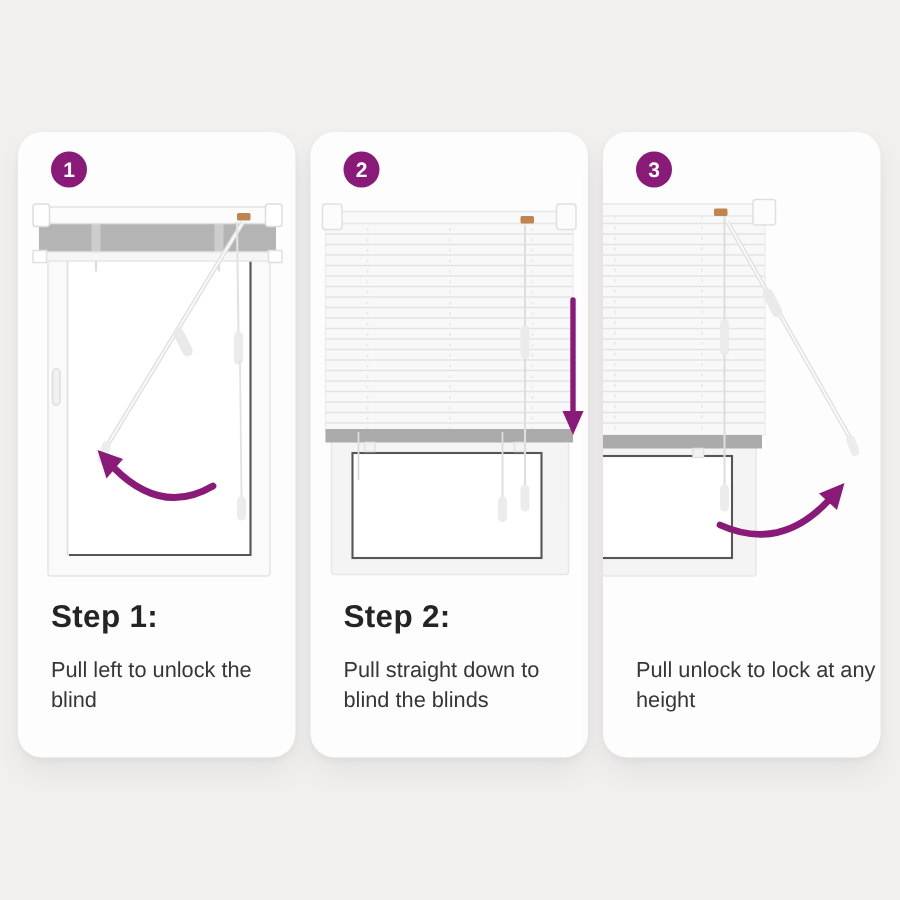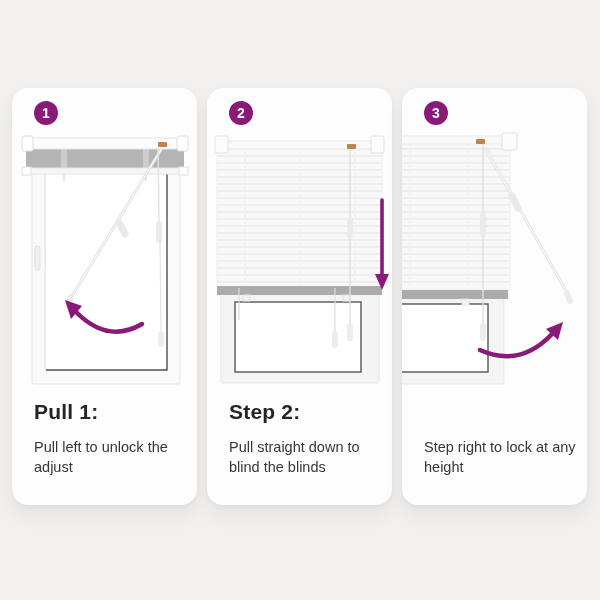--- a/index.html
+++ b/index.html
@@ -79,22 +79,22 @@
             <line x1="148" y1="112" x2="149" y2="204" stroke="#e2e2e2" stroke-width="1.2"></line>
             <line x1="149" y1="206" x2="149" y2="216" stroke="#ececec" stroke-width="6" stroke-linecap="round"></line>
           </g>
 
           <g>
             <path d="M130 196 Q96 216 64 184" fill="none" stroke="#8a1a78" stroke-width="4.5" stroke-linecap="round"></path>
             <polygon points="53,172 70,178 59,191" fill="#8a1a78"></polygon>
           </g>
         </svg>
       </div>
-      <h2 class="step-title">Pull 1:</h2>
-      <p class="step-desc">Pull left to unlock the adjust</p>
+      <h2 class="step-title">Step 1:</h2>
+      <p class="step-desc">Pull left to unlock the blind</p>
     </section>
 
     <section class="card">
       <div class="badge">
         <span>2</span>
       </div>
       <div class="illus">
         <svg width="185" height="265" viewBox="0 0 185 265">
 
           <g>
@@ -169,17 +169,17 @@
             <line x1="110" y1="68" x2="116" y2="80" stroke="#e9e9e9" stroke-width="7" stroke-linecap="round"></line>
             <line x1="165" y1="165" x2="168" y2="173" stroke="#ececec" stroke-width="6" stroke-linecap="round"></line>
           </g>
 
           <g>
             <path d="M78 222 Q118 240 150 206" fill="none" stroke="#8a1a78" stroke-width="4.5" stroke-linecap="round"></path>
             <polygon points="161,194 156,212 144,201" fill="#8a1a78"></polygon>
           </g>
         </svg>
       </div>
-      <p class="step-desc">Step right to lock at any height</p>
+      <p class="step-desc">Pull unlock to lock at any height</p>
     </section>
 
   </div>
 </div>
 
 </body></html>

